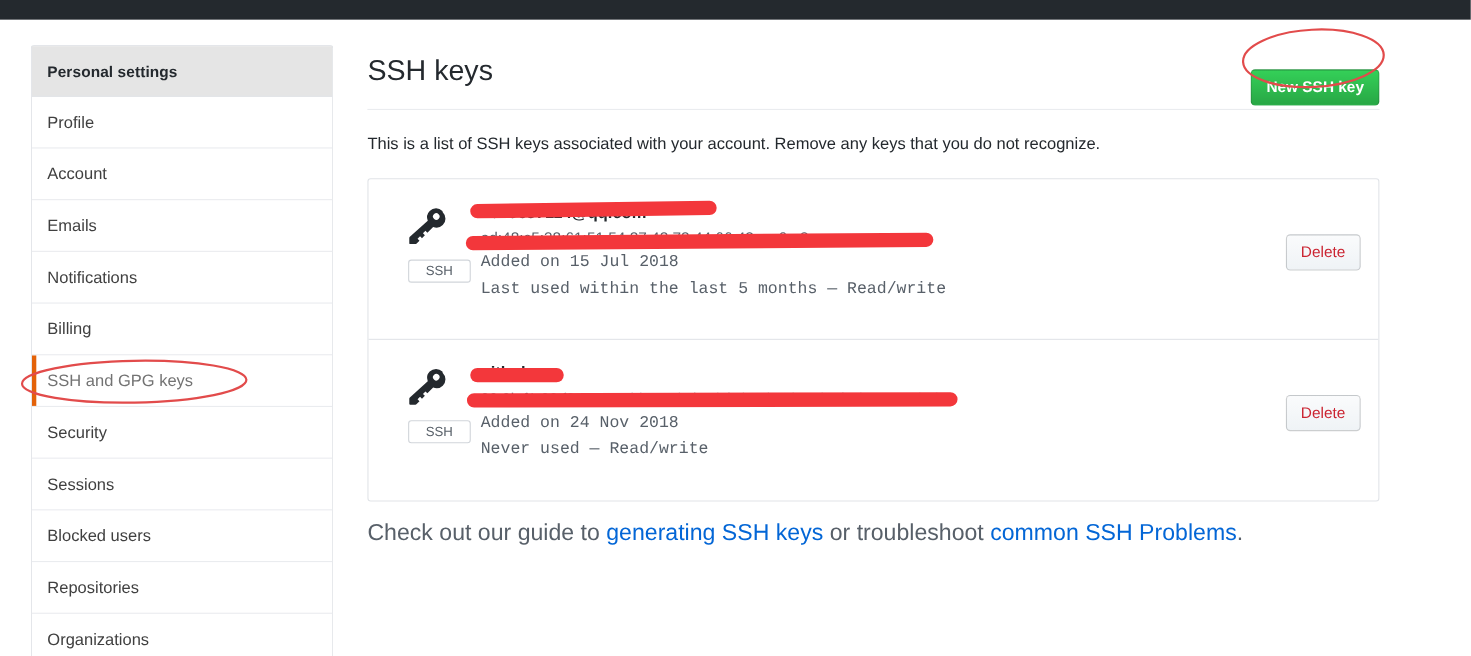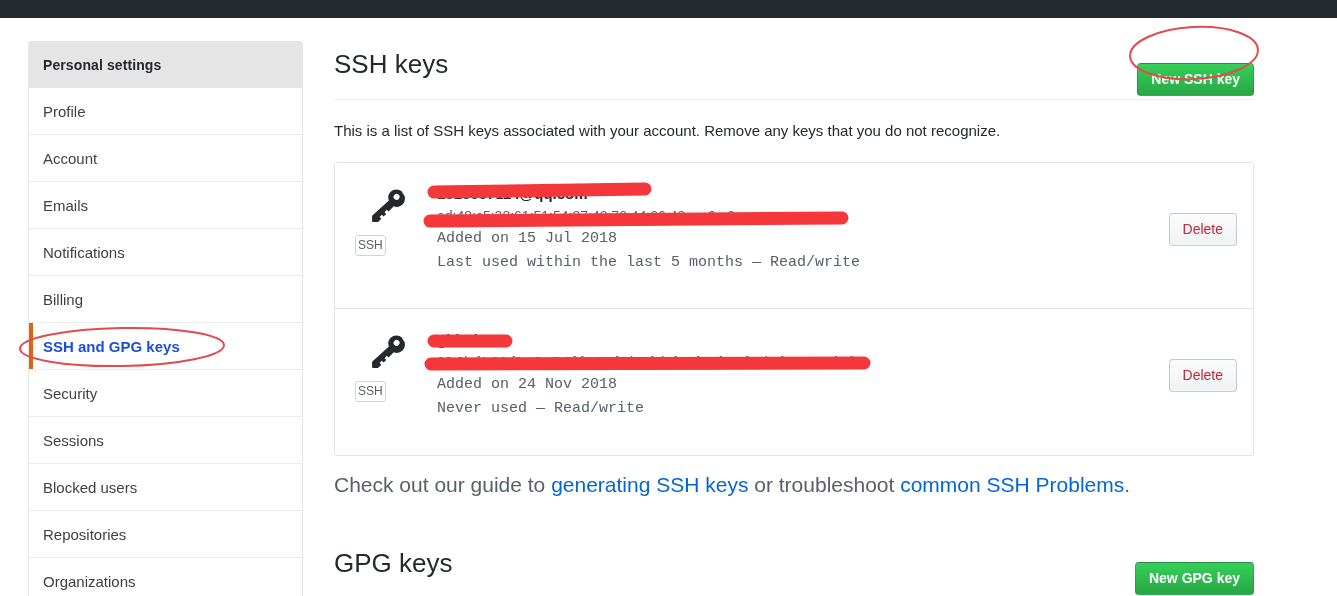--- a/index.html
+++ b/index.html
@@ -57,22 +57,22 @@
     padding-left: 14px;
     border-bottom: 1px solid #eaecef;
     font-size: 15px;
     color: #404040;
     cursor: pointer;
     white-space: nowrap;
     overflow: hidden;
   }
   .sidebar-item:last-child { border-bottom: none; }
   .sidebar-item.selected {
-    color: #1d4ed8;
-    font-weight: bold;
+    color: #737373;
+    font-weight: normal;
   }
   .sidebar-item.selected::before {
     content: "";
     position: absolute;
     left: 0; top: 0;
     width: 4px; height: 100%;
     background: #e36209;
   }
 
   
@@ -146,22 +146,22 @@
     flex: 0 0 82px;
     padding-top: 4px;
   }
   .key-glyph {
     display: block;
     margin-left: 12px;
   }
   .ssh-badge {
     display: inline-block;
     margin-top: 4px;
-    margin-left: 0;
-    padding: 1px 2px 2px;
+    margin-left: 16px;
+    padding: 1px 15px 2px;
     font-size: 12px;
     color: #586069;
     border: 1px solid #d1d5da;
     border-radius: 3px;
     background: #fff;
     line-height: 16px;
   }
 
   .key-info {
     flex: 1 1 auto;
@@ -319,24 +319,20 @@
         </div>
         <button class="btn-delete">Delete</button>
       </div>
 
     </div>
 
     <p class="guide-line">
       <span>Check out our guide to </span><a>generating SSH keys</a><span> or troubleshoot </span><a>common SSH Problems</a><span>.</span>
     </p>
 
-    <div class="gpg-head">
-      <h1 class="section-title">GPG keys</h1>
-      <button class="btn-green">New GPG key</button>
-    </div>
 
   </main>
 </div>
 
 <svg class="annot-svg" width="1337" height="596">
 
   <path d="M434 192 L645 189" stroke="#f3373b" stroke-width="13" stroke-linecap="round" fill="none"></path>
 
   <path d="M430 221 L842 218" stroke="#f3373b" stroke-width="13" stroke-linecap="round" fill="none"></path>
 

